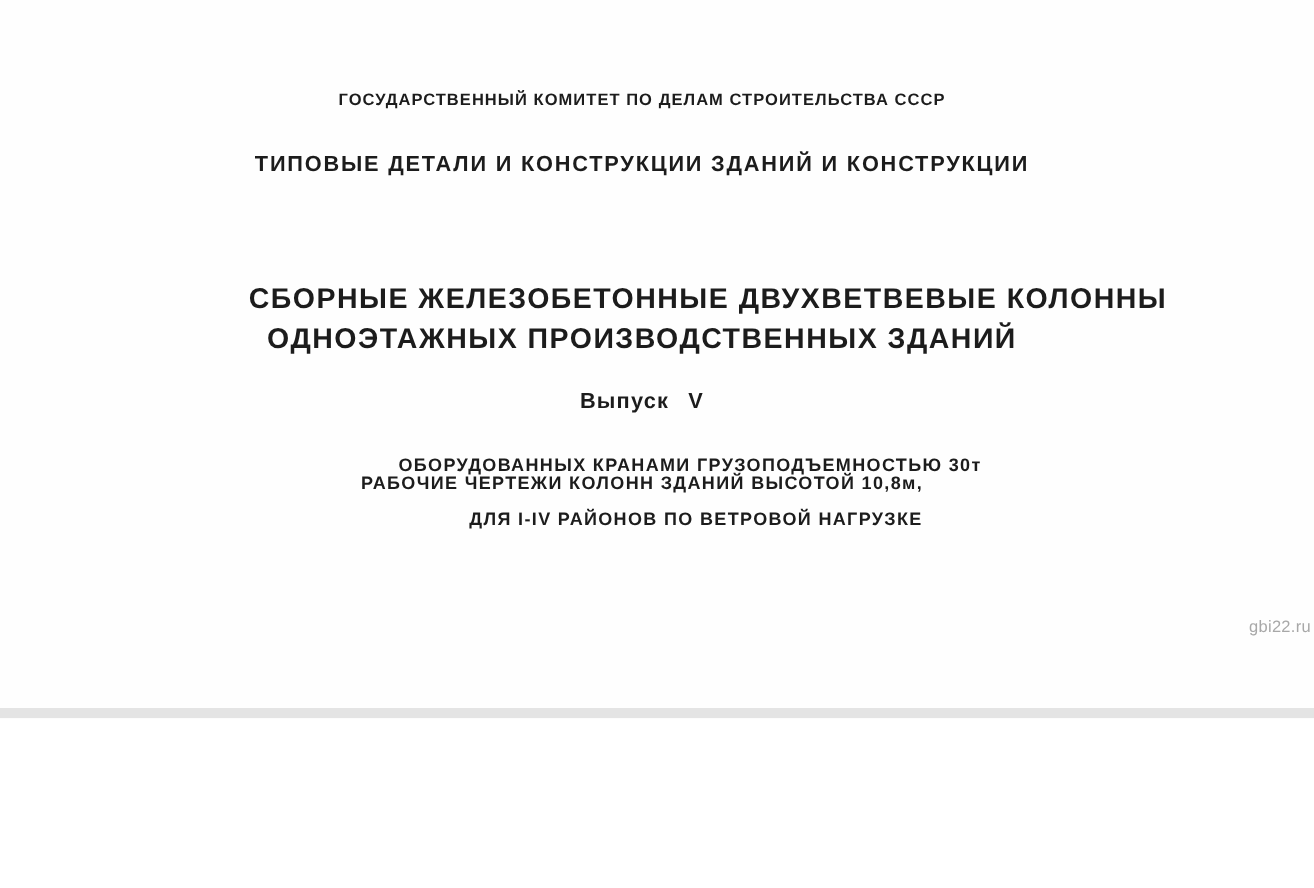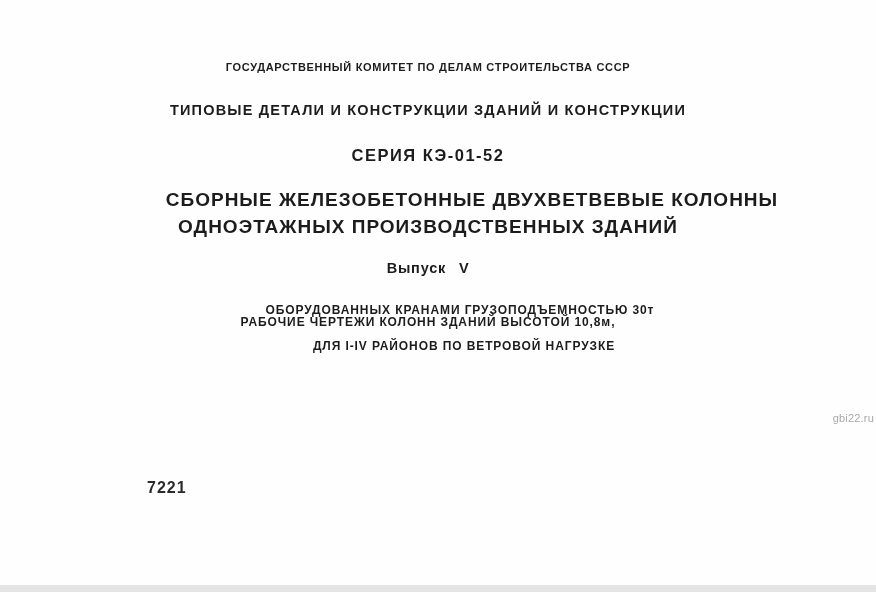--- a/index.html
+++ b/index.html
@@ -3,21 +3,21 @@
 <meta charset="utf-8">
 <style>
   html, body {
     margin: 0;
     padding: 0;
     background: #ffffff;
   }
   .page {
     position: relative;
     width: 876px;
-    height: 592px;
+    height: 479px;
     background: #fefefe;
     overflow: hidden;
     font-family: "Liberation Sans", sans-serif;
     color: #1c1c1c;
   }
   
   .line {
     position: absolute;
     left: 0;
     width: 856px; 
@@ -98,21 +98,20 @@
 </style>
 </head>
 <body>
 
 <div class="page" style="background: rgb(254, 254, 254); color: rgb(28, 28, 28);">
 
   <div class="line committee">ГОСУДАРСТВЕННЫЙ КОМИТЕТ ПО ДЕЛАМ СТРОИТЕЛЬСТВА СССР</div>
 
   <div class="line series-type">ТИПОВЫЕ ДЕТАЛИ И КОНСТРУКЦИИ ЗДАНИЙ И КОНСТРУКЦИИ</div>
 
-  <div class="line series">СЕРИЯ КЭ-01-52</div>
 
   <div class="line title-1">СБОРНЫЕ ЖЕЛЕЗОБЕТОННЫЕ ДВУХВЕТВЕВЫЕ КОЛОННЫ</div>
 
   <div class="line title-2">ОДНОЭТАЖНЫХ ПРОИЗВОДСТВЕННЫХ ЗДАНИЙ</div>
 
   <div class="line issue">Выпуск V</div>
 
   <div class="line subtitle-1">РАБОЧИЕ ЧЕРТЕЖИ КОЛОНН ЗДАНИЙ ВЫСОТОЙ 10,8м,</div>
 
   <div class="line subtitle-2">ОБОРУДОВАННЫХ КРАНАМИ ГРУЗОПОДЪЕМНОСТЬЮ 30т</div>

